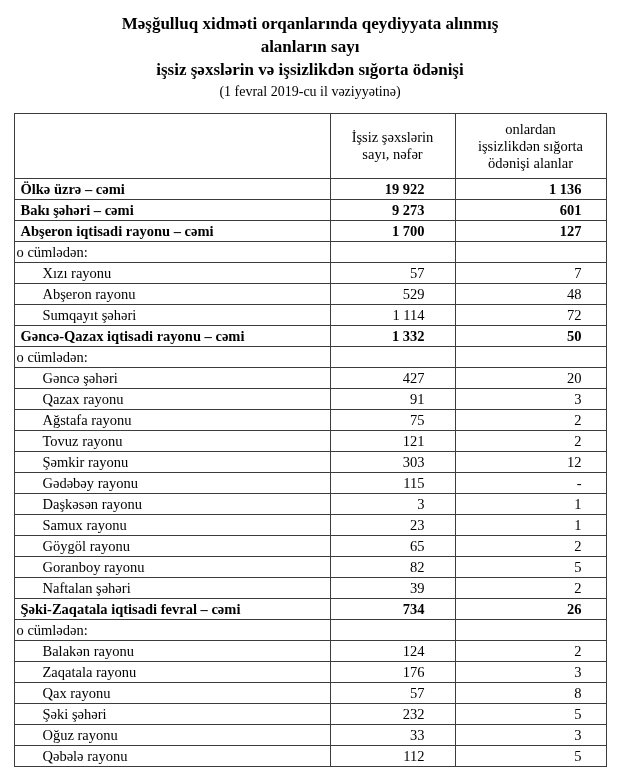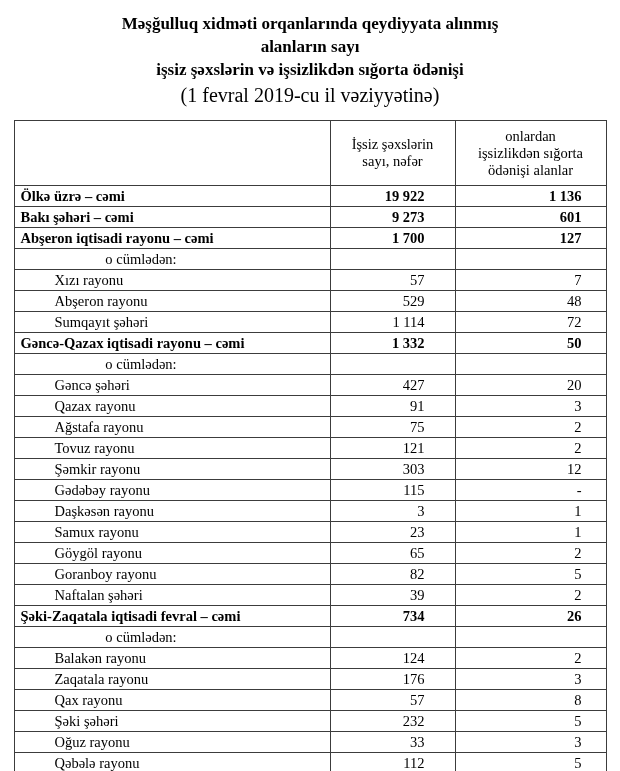--- a/index.html
+++ b/index.html
@@ -13,21 +13,21 @@
   }
   .page { padding-top: 12px; }
   .title {
     text-align: center;
     font-weight: bold;
     font-size: 17px;
     line-height: 23px;
   }
   .subtitle {
     text-align: center;
-    font-size: 20px;
+    font-size: 14px;
     font-weight: normal;
     margin-top: 3px;
   }
   table.stats {
     border-collapse: collapse;
     margin: 13px auto 0 auto;
     width: 592px;
     table-layout: fixed;
   }
   .stats th, .stats td {
@@ -46,22 +46,22 @@
     height: 58px;
     padding: 3px 4px;
   }
   col.c1 { width: 316px; }
   col.c2 { width: 125px; }
   col.c3 { width: 151px; }
   td.c-num  { text-align: right; padding-right: 30px; }
   td.c-num2 { text-align: right; padding-right: 24px; }
   tr.row-total td { font-weight: bold; }
   tr.row-total td.c-label { padding-left: 6px; }
-  tr.row-item  td.c-label { padding-left: 40px; }
-  tr.row-sub   td.c-label { text-align: center; padding-right: 64px; }
+  tr.row-item  td.c-label { padding-left: 28px; }
+  tr.row-sub   td.c-label { text-align: left; padding-right: 64px; }
 </style>
 </head>
 <body>
 
 <div class="page">
   <div class="title">
     <div>Məşğulluq xidməti orqanlarında qeydiyyata alınmış</div>
     <div>alanların sayı</div>
     <div>işsiz şəxslərin və işsizlikdən sığorta ödənişi</div>
   </div>

